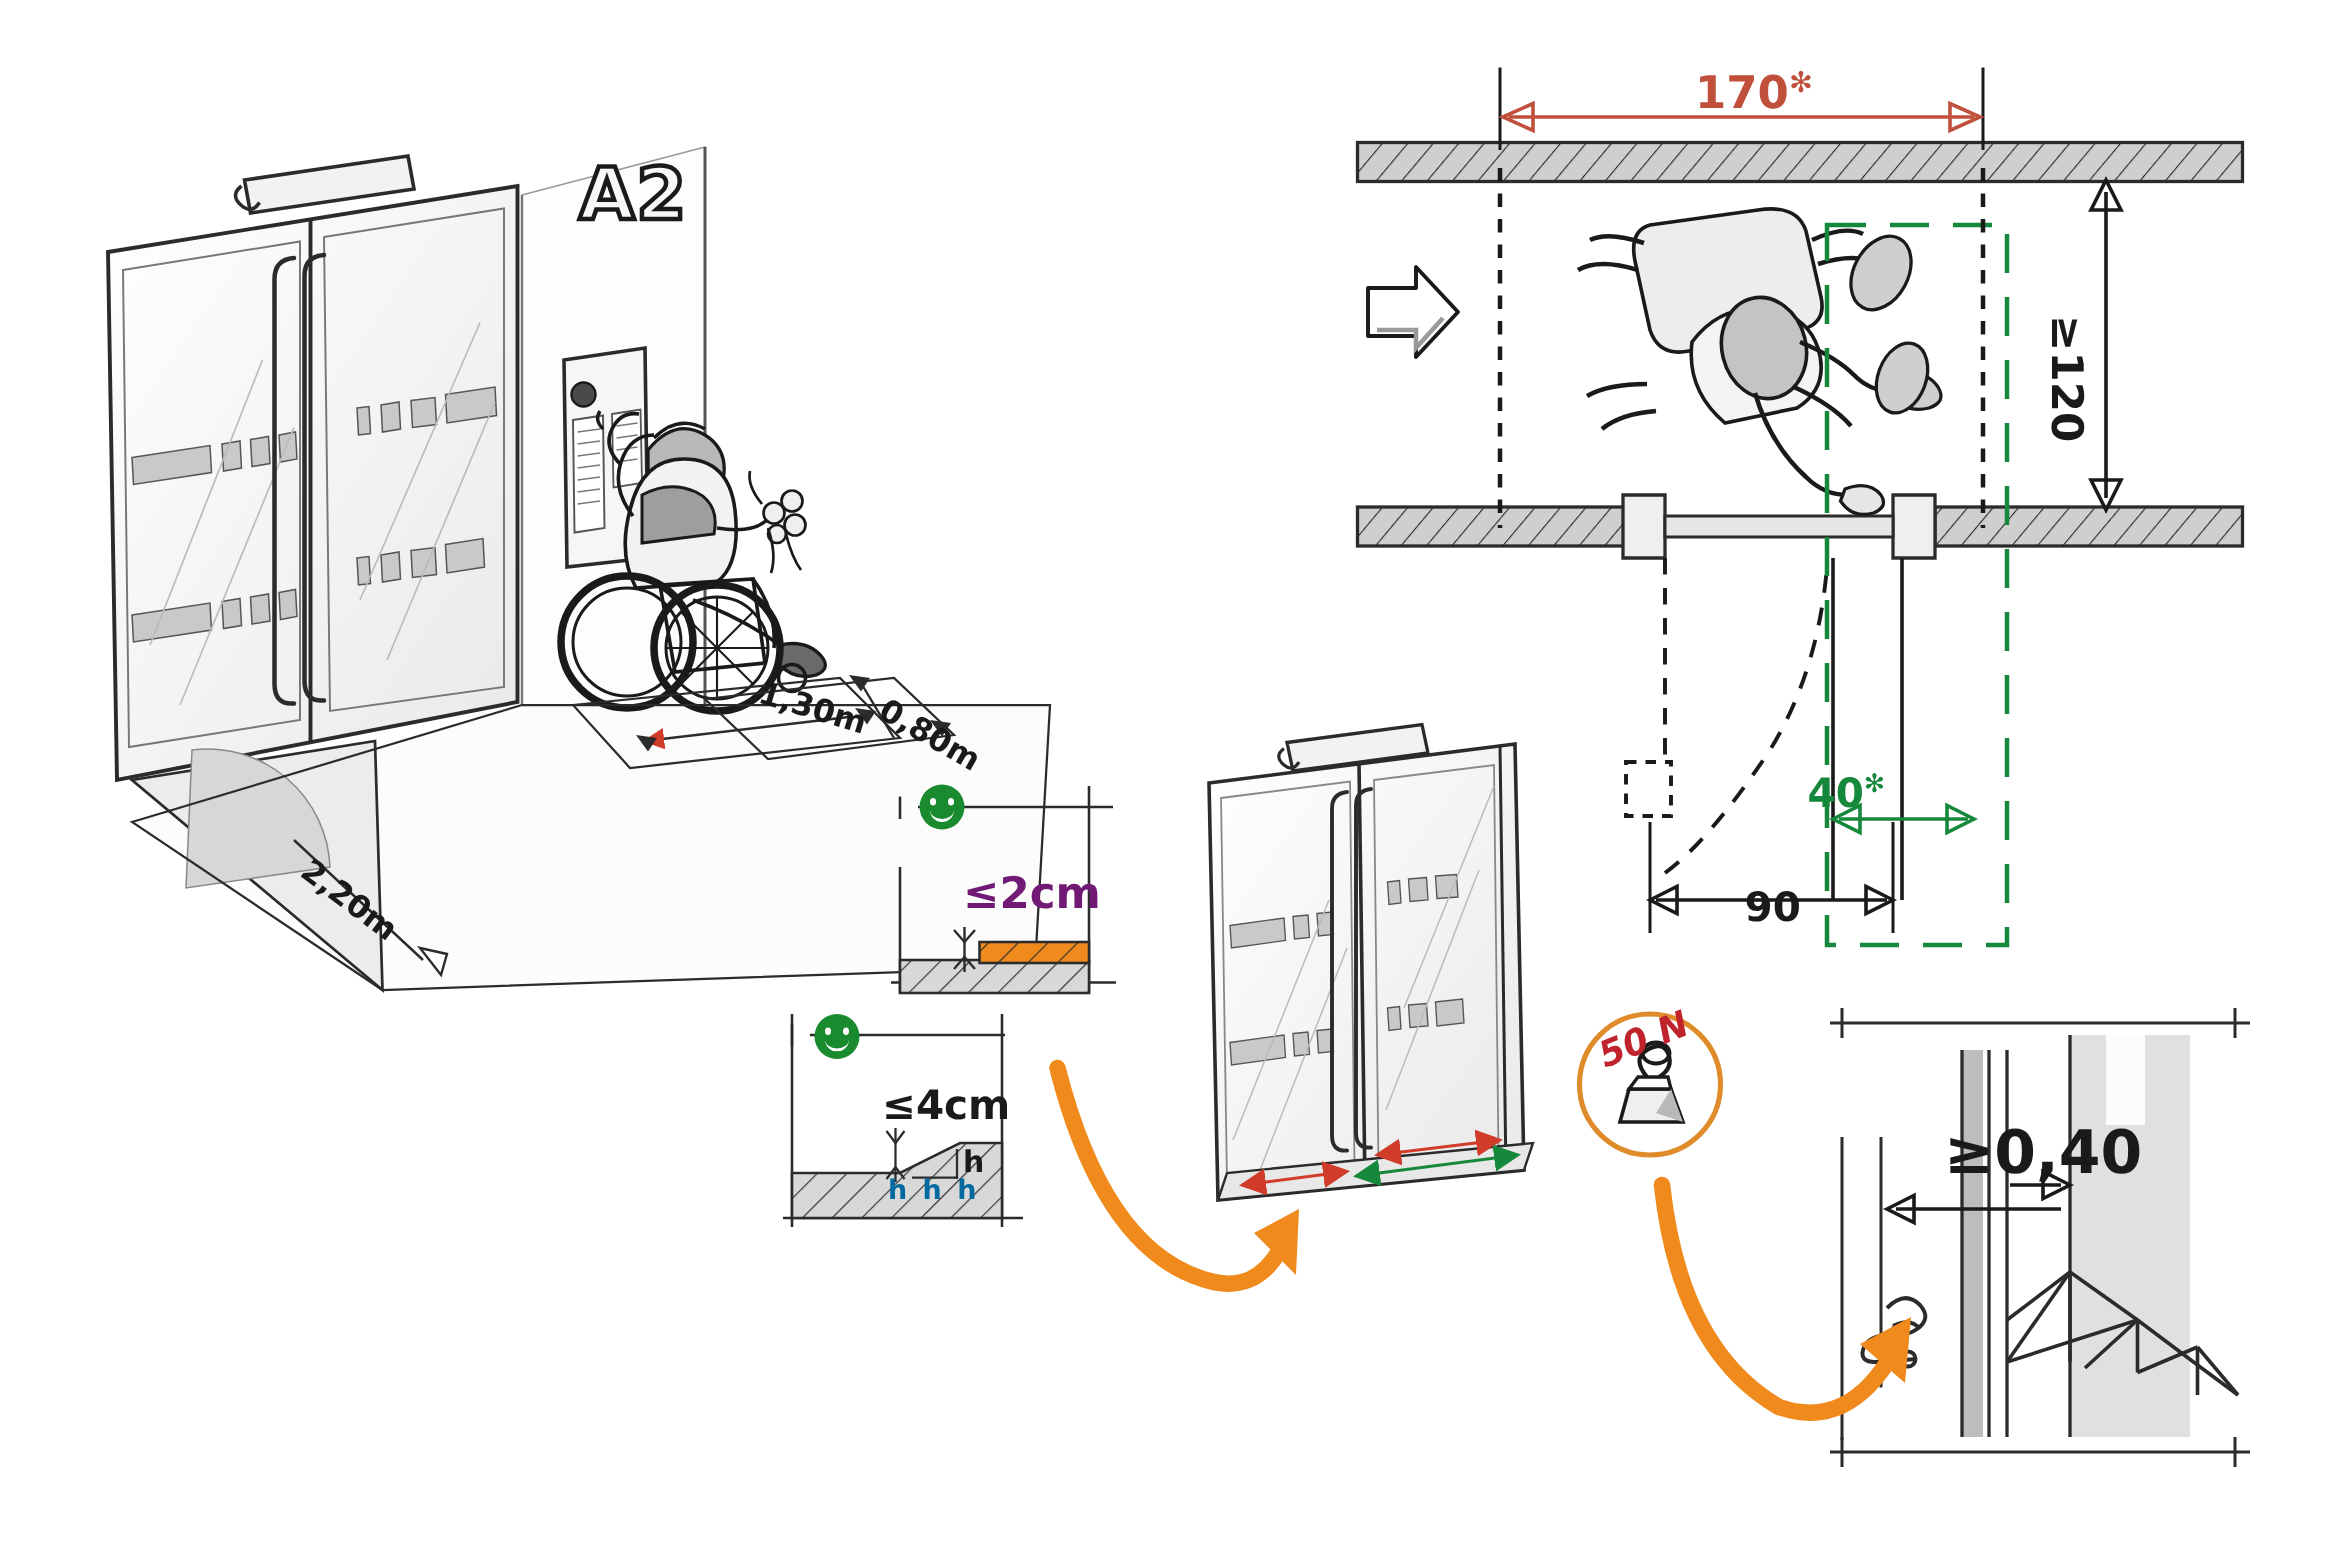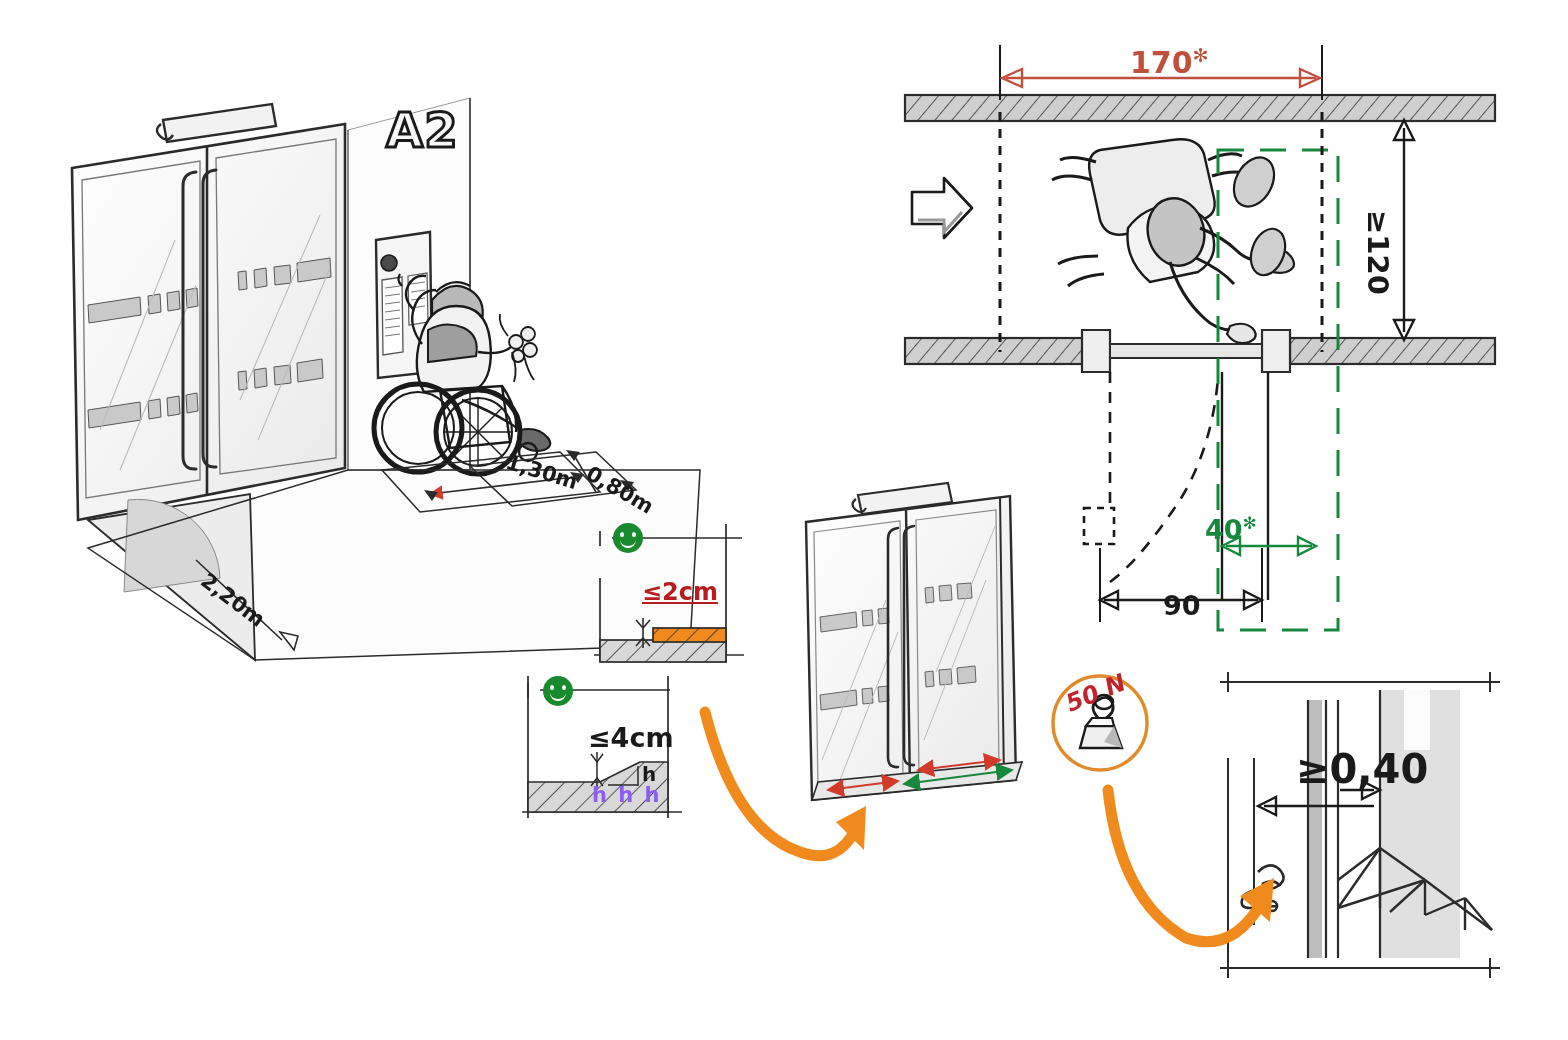--- a/index.html
+++ b/index.html
@@ -389,24 +389,24 @@
 
 </svg>
 
 <div class="lbl" style="left:386px;top:102px;font-size:48px;font-family:'DejaVu Sans',sans-serif;
             color:#f7f7f7;-webkit-text-stroke:3px #1a1a1a;letter-spacing:1px;">A2</div>
 
 <div class="lbl" style="left:505px;top:460px;font-size:21px;color:#1a1a1a;transform:rotate(17deg);">1,30m</div>
 <div class="lbl" style="left:583px;top:478px;font-size:21px;color:#1a1a1a;transform:rotate(30deg);">0,80m</div>
 <div class="lbl" style="left:196px;top:588px;font-size:21px;color:#1a1a1a;transform:rotate(37deg);">2,20m</div>
 
-<div class="lbl" style="left:642px;top:578px;font-size:24px;color:#b91c1c;text-decoration:underline;">≤2cm</div>
+<div class="lbl" style="left:642px;top:578px;font-size:29px;color:#701a75;">≤2cm</div>
 <div class="lbl" style="left:588px;top:722px;font-size:27px;color:#1a1a1a;">≤4cm</div>
 <div class="lbl" style="left:642px;top:762px;font-size:20px;color:#1a1a1a;">h</div>
-<div class="lbl" style="left:592px;top:783px;font-size:21px;color:#8b5cf6;letter-spacing:2px;">h h h</div>
+<div class="lbl" style="left:592px;top:783px;font-size:18px;color:#0369a1;letter-spacing:2px;">h h h</div>
 
 <div style="position:absolute;left:613px;top:523px;width:30px;height:30px;border-radius:50%;background:#1a8a2e;">
   <div style="position:absolute;left:7px;top:9px;width:4px;height:5px;border-radius:50%;background:#fff;"></div>
   <div style="position:absolute;left:19px;top:9px;width:4px;height:5px;border-radius:50%;background:#fff;"></div>
   <div style="position:absolute;left:7px;top:15px;width:16px;height:8px;border-bottom:2.5px solid #fff;border-radius:0 0 16px 16px;"></div>
 </div>
 <div style="position:absolute;left:543px;top:676px;width:30px;height:30px;border-radius:50%;background:#1a8a2e;">
   <div style="position:absolute;left:7px;top:9px;width:4px;height:5px;border-radius:50%;background:#fff;"></div>
   <div style="position:absolute;left:19px;top:9px;width:4px;height:5px;border-radius:50%;background:#fff;"></div>
   <div style="position:absolute;left:7px;top:15px;width:16px;height:8px;border-bottom:2.5px solid #fff;border-radius:0 0 16px 16px;"></div>

